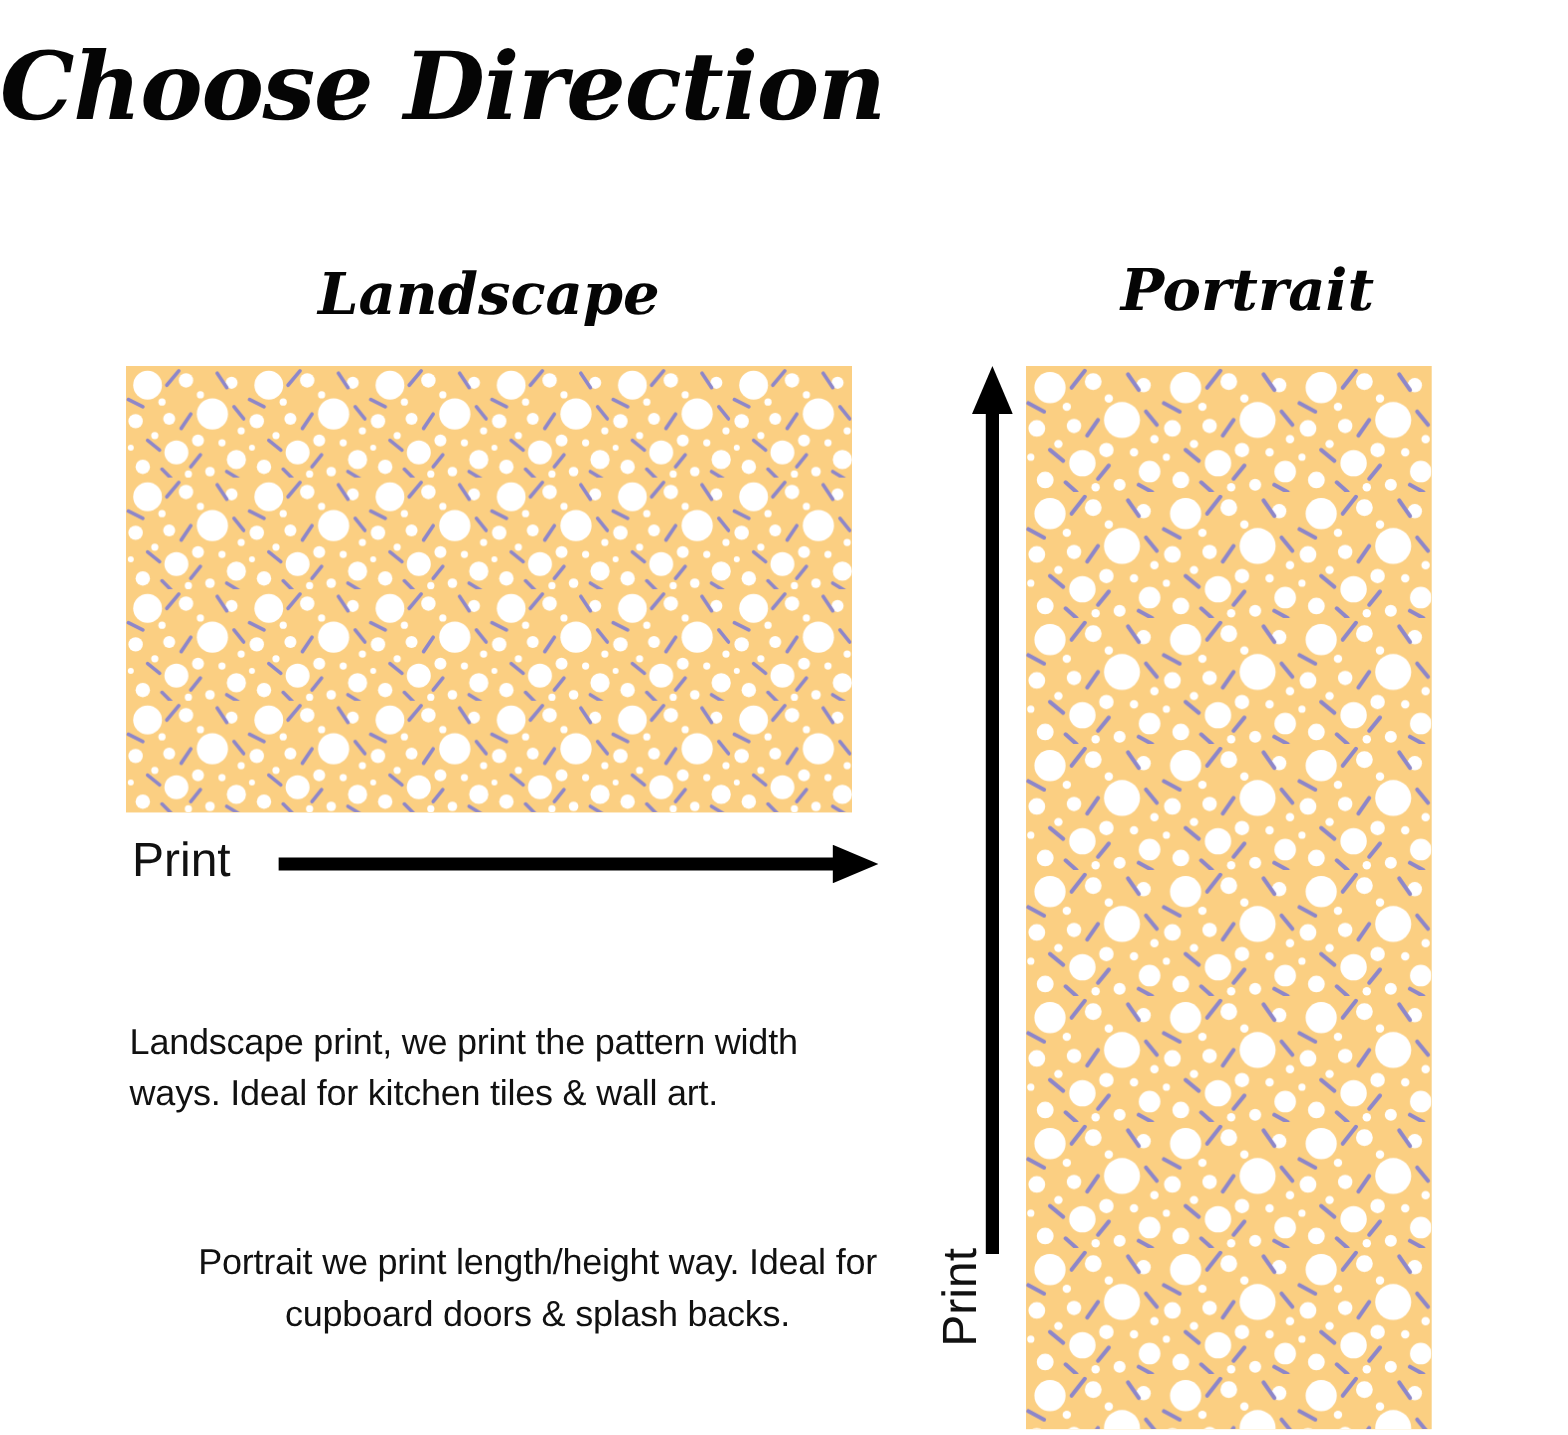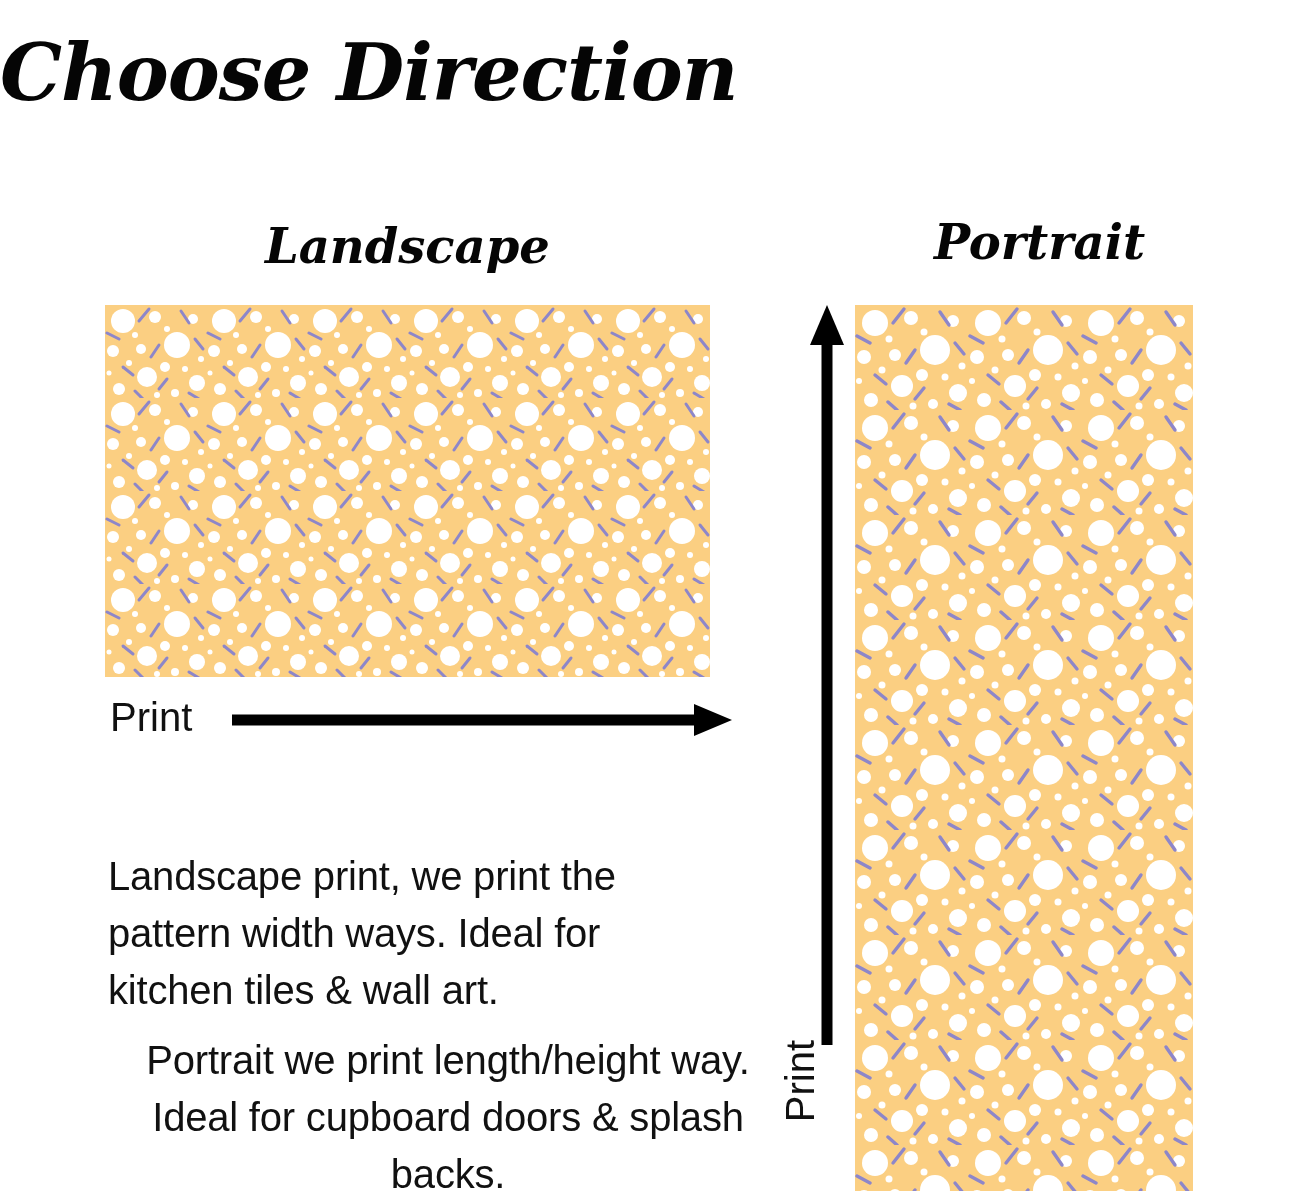--- a/index.html
+++ b/index.html
@@ -110,21 +110,21 @@
     left: 780px;
     top: 1040px;
     transform-origin: left top;
     transform: rotate(-90deg) translate(-100%, 0);
   }
 
   
   .description {
     position: absolute;
     font-family: "Liberation Sans", sans-serif;
-    font-size: 40px;
+    font-size: 30px;
     line-height: 1.42;
     color: #111111;
     letter-spacing: -0.2px;
   }
   #description-landscape {
     left: 108px;
     top: 848px;
     width: 620px;
   }
   #description-portrait {

